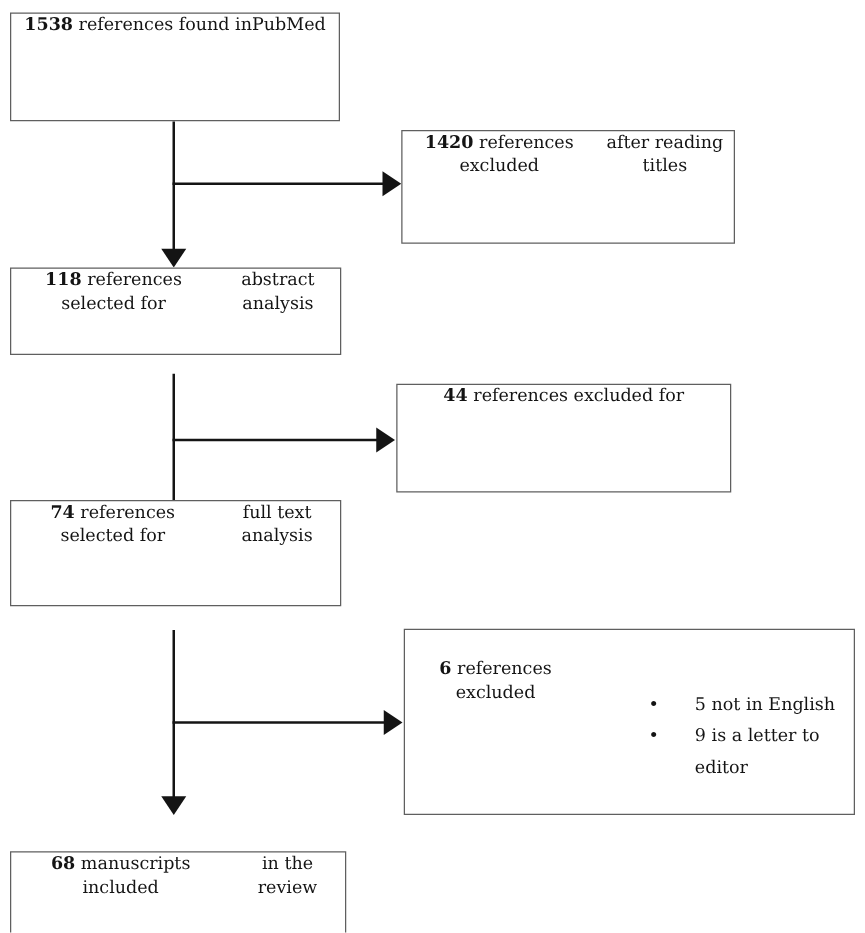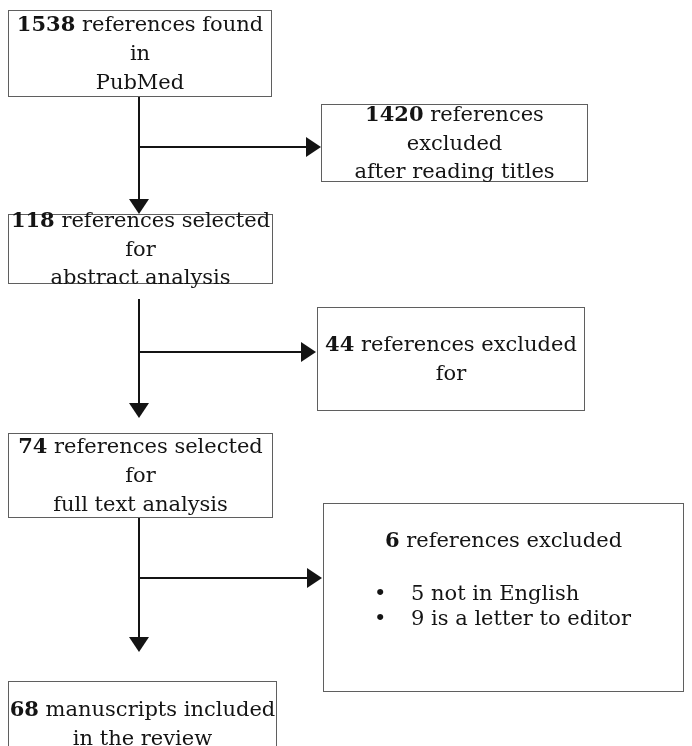--- a/index.html
+++ b/index.html
@@ -20,35 +20,34 @@
     width: 692px;
     height: 746px;
     background: var(--background);
     overflow: hidden;
   }
   .box {
     position: absolute;
     border: 1px solid var(--border);
     background: var(--background);
     display: flex;
-    flex-direction: column;
-    align-items: center;
+    align-items: flex-start;
     justify-content: center;
     text-align: center;
-    font-size: 21px;
+    font-size: 14px;
     line-height: 1.38;
   }
   .box b { font-weight: 700; }
   .box-found            { left: 8px;   top: 10px;  width: 264px; height: 87px; }
-  .box-excluded-titles  { left: 321px; top: 104px; width: 267px; height: 78px; }
+  .box-excluded-titles  { left: 321px; top: 104px; width: 267px; height: 91px; }
   .box-abstract         { left: 8px;   top: 214px; width: 265px; height: 70px; }
-  .box-excluded-abstract{ left: 317px; top: 307px; width: 268px; height: 104px; gap: 36px; }
-  .box-fulltext         { left: 8px;   top: 433px; width: 265px; height: 85px; }
+  .box-excluded-abstract{ left: 317px; top: 307px; width: 268px; height: 87px; gap: 36px; }
+  .box-fulltext         { left: 8px;   top: 400px; width: 265px; height: 85px; }
   .box-excluded-fulltext{
-    left: 323px; top: 503px; width: 361px; height: 189px;
+    left: 323px; top: 503px; width: 361px; height: 149px;
     justify-content: flex-start;
     padding-top: 22px;
   }
   .box-included         { left: 8px;   top: 653px; width: 269px; height: 85px; margin-top: 28px; }
 
   .bullet-list {
     margin-top: 26px;
     align-self: stretch;
     display: flex;
     flex-direction: column;

